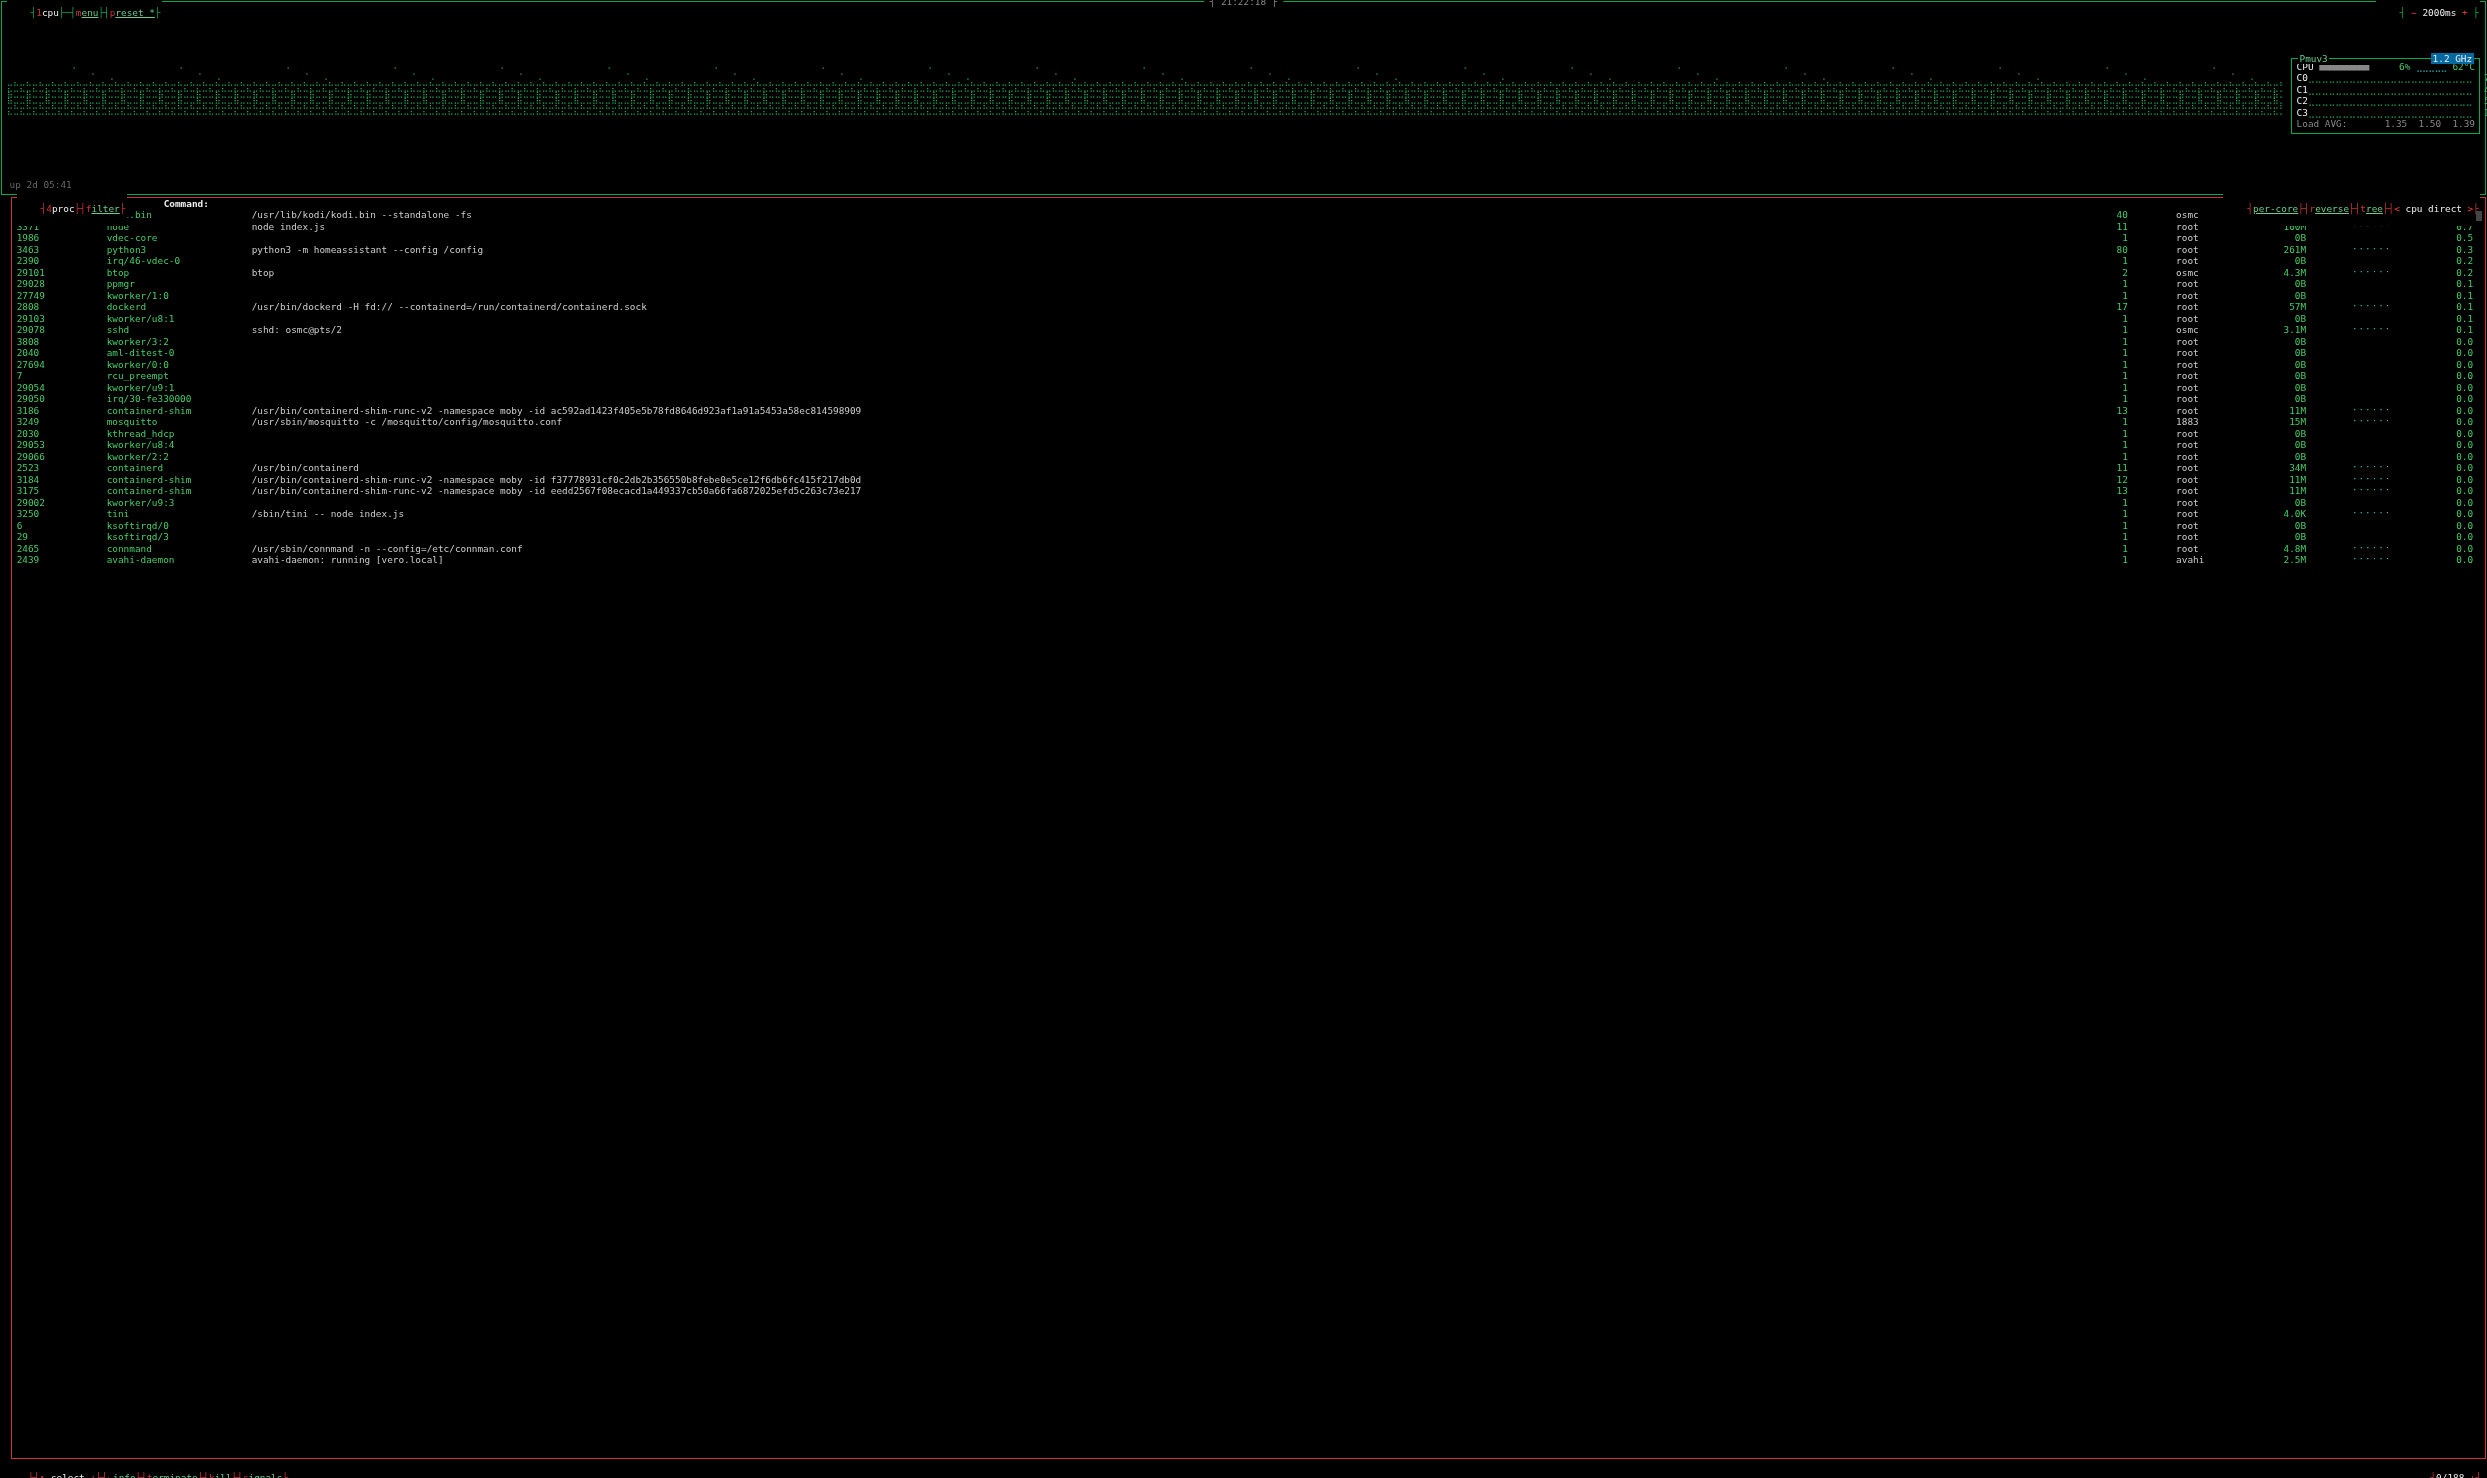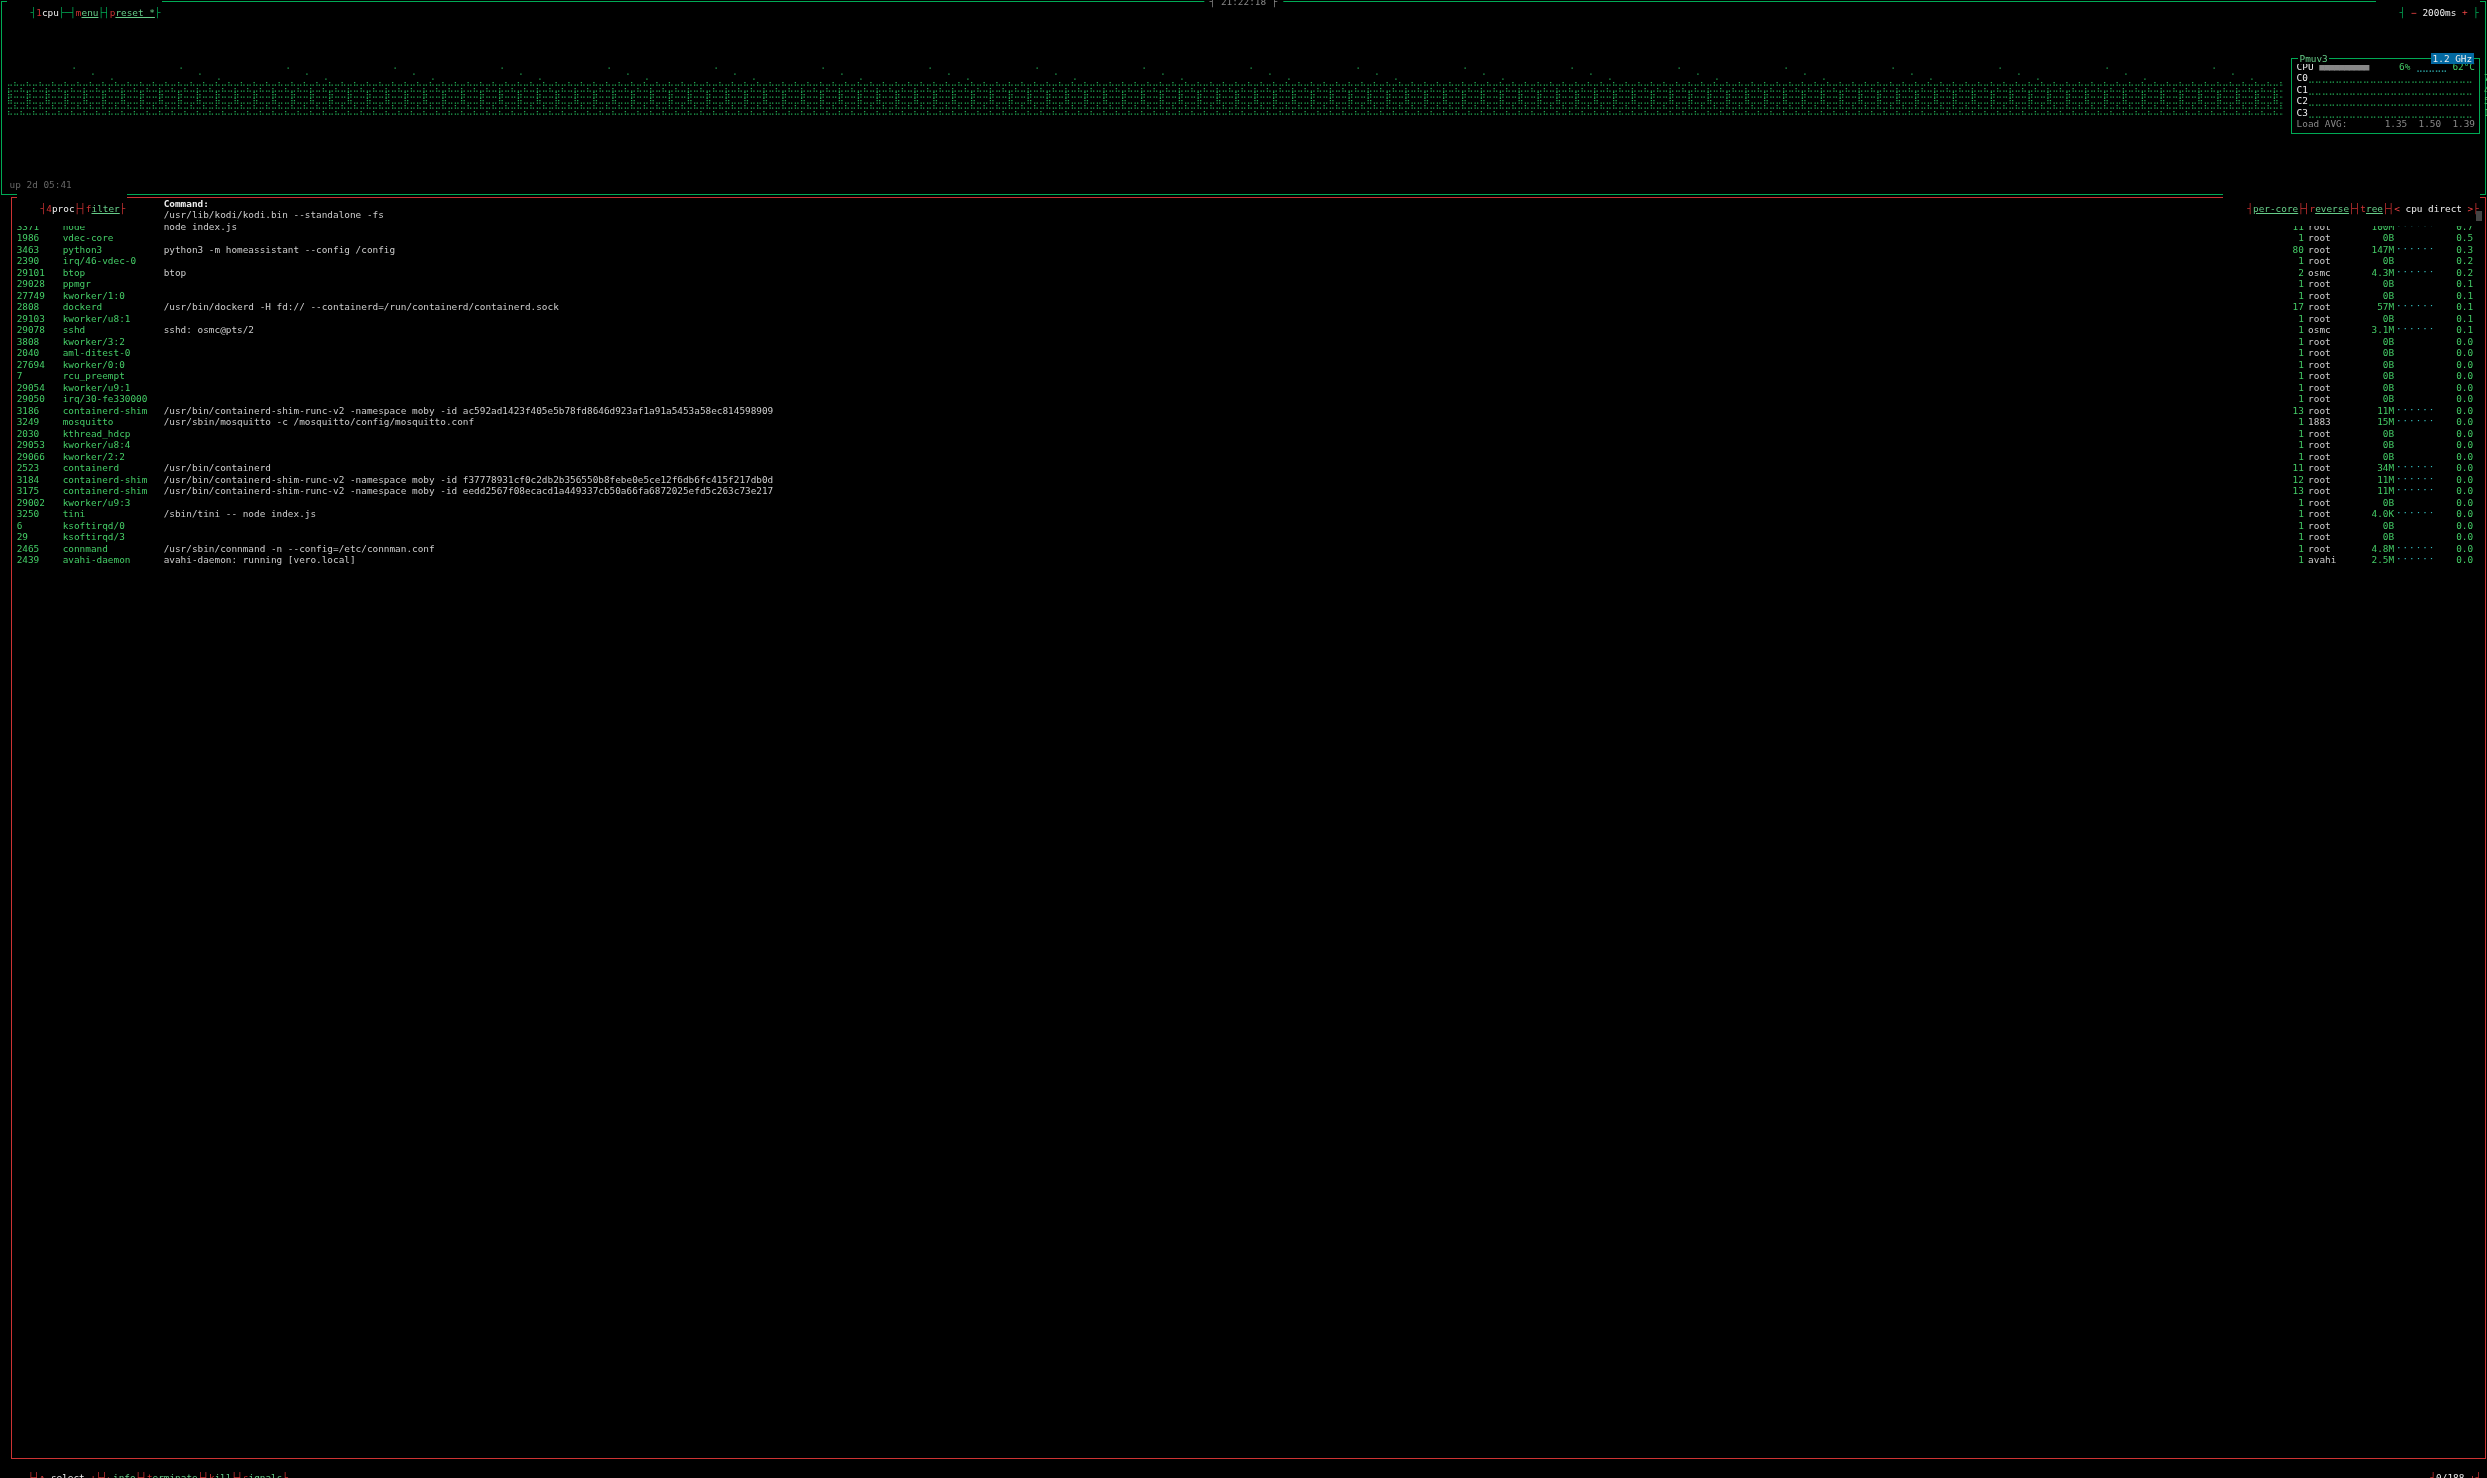--- a/index.html
+++ b/index.html
@@ -52,21 +52,21 @@
   }
   .stats-title-l { position:absolute; top:-6.5px; left:5.8px; background:#000; padding:0 1.4px; color:#6c8;}
   .stats-title-r { position:absolute; top:-6.5px; right:5.8px; background:#0369a1; padding:0 1.4px;}
   .stats-row { display:flex; justify-content:space-between; white-space:pre; }
   .bar { letter-spacing:-0.7px; }
   .proc-header {
     display:flex; color:#eee; font-weight:bold;
     padding: 0 11.5px 0 4.3px;
   }
   .proc-row {
-    display:flex; padding: 0 11.5px 0 4.3px;
+    display:flex; padding: 0 11.5px 0 4.3px; gap: 44px;
   }
   .c-pid   { width: 46px;  text-align:left; padding-right:5.8px;}
   .c-prog  { width: 101px; text-align:left;  overflow:hidden;}
   .c-cmd   { flex: 1;      text-align:left;  overflow:hidden; white-space:nowrap;}
   .c-thr   { width: 58px;  text-align:right; padding-right:4.3px;}
   .c-user  { width: 43px;  text-align:left;}
   .c-mem   { width: 43px;  text-align:right;}
   .c-memg  { width: 43px;  text-align:left; color:#3bb; padding-left:2.9px; letter-spacing:0.7px; font-size:8px;}
   .c-cpu   { width: 36px;  text-align:right;}
   .val-green { color:#4c6; }
@@ -187,21 +187,21 @@
         <span class="c-mem val-green">0B</span>
         <span class="c-memg">⠀⠀⠀⠀⠀⠀</span>
         <span class="c-cpu val-green">0.5</span>
       </div>
       <div class="proc-row">
         <span class="c-pid val-green">3463</span>
         <span class="c-prog val-green">python3</span>
         <span class="c-cmd val-gray">python3 -m homeassistant --config /config</span>
         <span class="c-thr val-green">80</span>
         <span class="c-user val-gray">root</span>
-        <span class="c-mem val-green">147M</span>
+        <span class="c-mem val-green">261M</span>
         <span class="c-memg">⠂⠂⠂⠂⠂⠂</span>
         <span class="c-cpu val-green">0.3</span>
       </div>
       <div class="proc-row">
         <span class="c-pid val-green">2390</span>
         <span class="c-prog val-green">irq/46-vdec-0</span>
         <span class="c-cmd val-gray"></span>
         <span class="c-thr val-green">1</span>
         <span class="c-user val-gray">root</span>
         <span class="c-mem val-green">0B</span>

